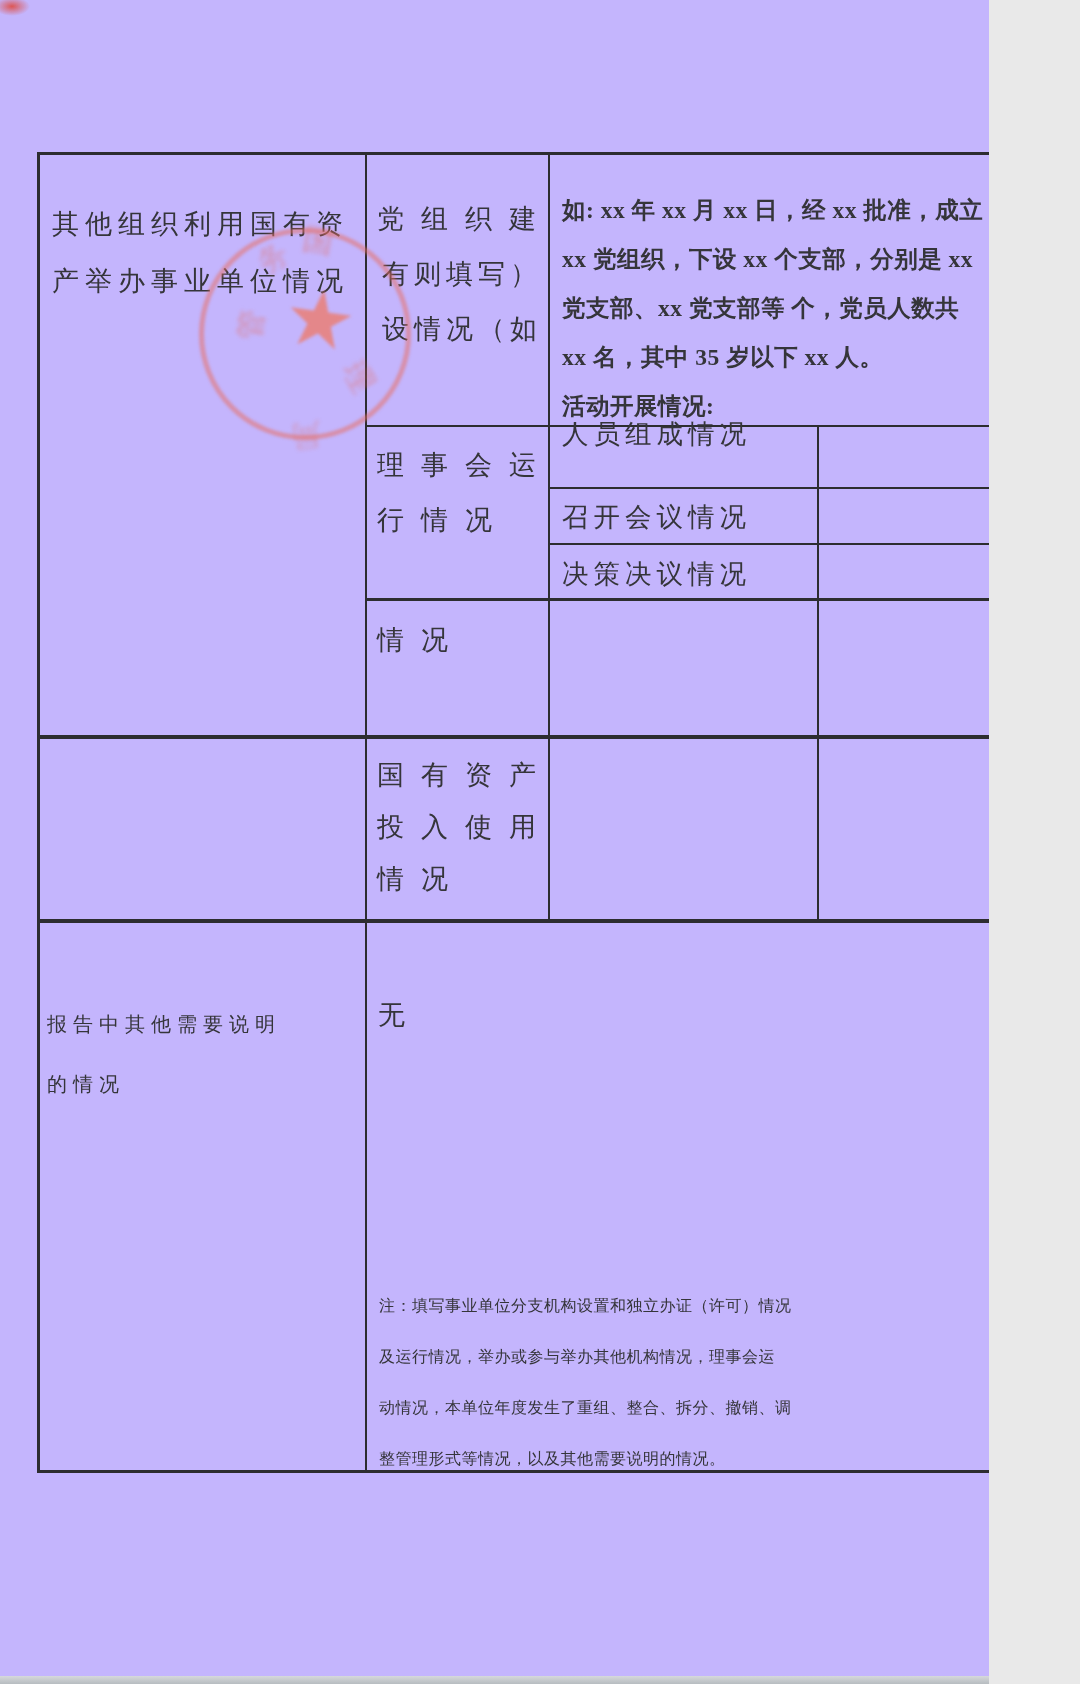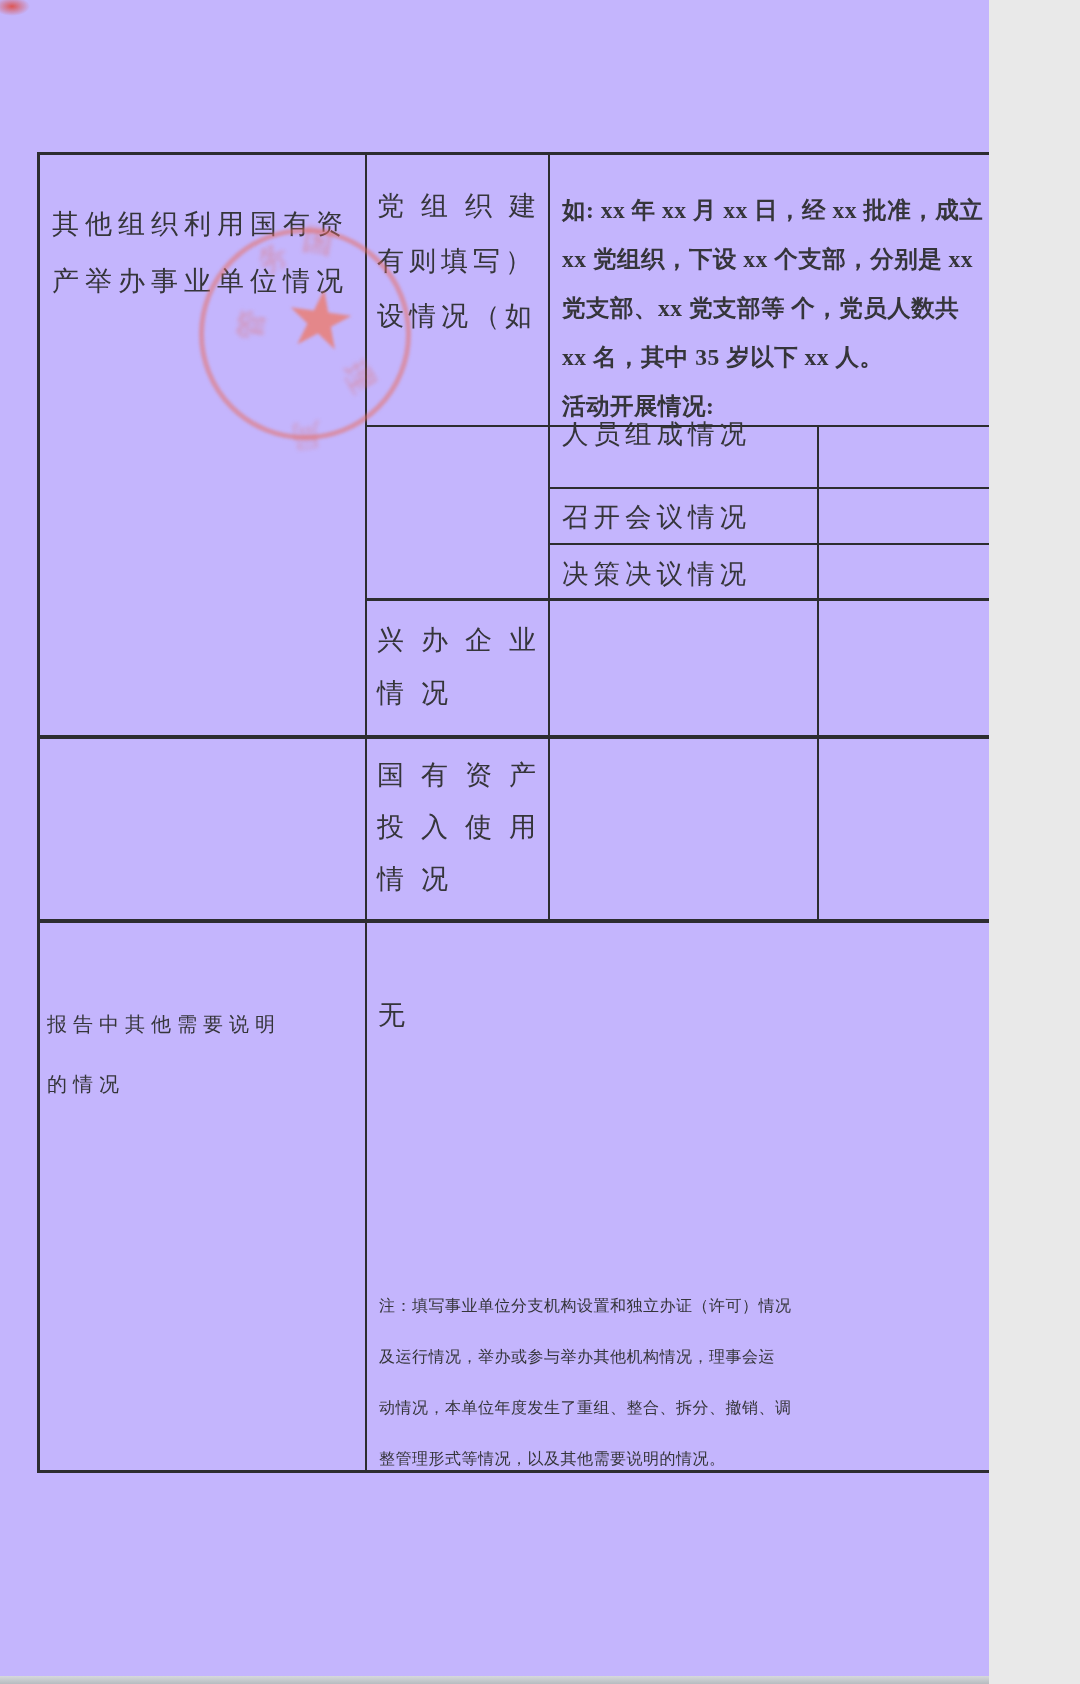--- a/index.html
+++ b/index.html
@@ -65,41 +65,44 @@
   <div class="line" style="left:365px;top:598px;width:629px;height:3px;"></div>
   <div class="line" style="left:37px;top:735px;width:957px;height:4px;"></div>
   <div class="line" style="left:37px;top:919px;width:957px;height:4px;"></div>
   <div class="line" style="left:37px;top:1470px;width:957px;height:3px;"></div>
 
   <div class="tblock soft f27" style="left:52px;top:196px;width:305px;line-height:57px;">
     <div class="tl ls6">其他组织利用国有资</div>
     <div class="tl ls6">产举办事业单位情况</div>
   </div>
 
-  <div class="tblock soft f27" style="left:377px;top:179px;width:170px;line-height:55px;">
+  <div class="tblock soft f27" style="left:377px;top:192px;width:170px;line-height:55px;text-align:center;">
     <div class="tl ls17">党组织建</div>
     <div class="tl ls5">有则填写）</div>
     <div class="tl ls5">设情况（如</div>
   </div>
 
   <div class="tblock soft f23" style="left:562px;top:186px;width:420px;line-height:49px;font-weight:bold;">
     <div class="tl ls0">如: xx 年 xx 月 xx 日，经 xx 批准，成立</div>
     <div class="tl ls0">xx 党组织，下设 xx 个支部，分别是 xx</div>
     <div class="tl ls0">党支部、xx 党支部等 个，党员人数共</div>
     <div class="tl ls0">xx 名，其中 35 岁以下 xx 人。</div>
     <div class="tl ls0">活动开展情况:</div>
   </div>
 
+  <div class="tblock soft f27" style="left:377px;top:438px;width:170px;line-height:55px;">
+    <div class="tl ls17">理事会运</div>
+    <div class="tl ls17">行情况</div>
+  </div>
 
   <div class="tblock soft f26 tl ls5" style="left:562px;top:416px;">人员组成情况</div>
   <div class="tblock soft f26 tl ls5" style="left:562px;top:499px;">召开会议情况</div>
   <div class="tblock soft f26 tl ls5" style="left:562px;top:556px;">决策决议情况</div>
 
   <div class="tblock soft f27" style="left:377px;top:614px;width:170px;line-height:53px;">
-    <div class="tl ls17">兴办企业</div>
     <div class="tl ls17">情况</div>
   </div>
 
   <div class="tblock soft f27" style="left:377px;top:749px;width:170px;line-height:52px;">
     <div class="tl ls17">国有资产</div>
     <div class="tl ls17">投入使用</div>
     <div class="tl ls17">情况</div>
   </div>
 
   <div class="tblock soft f28" style="left:47px;top:994px;width:320px;line-height:60px;">

